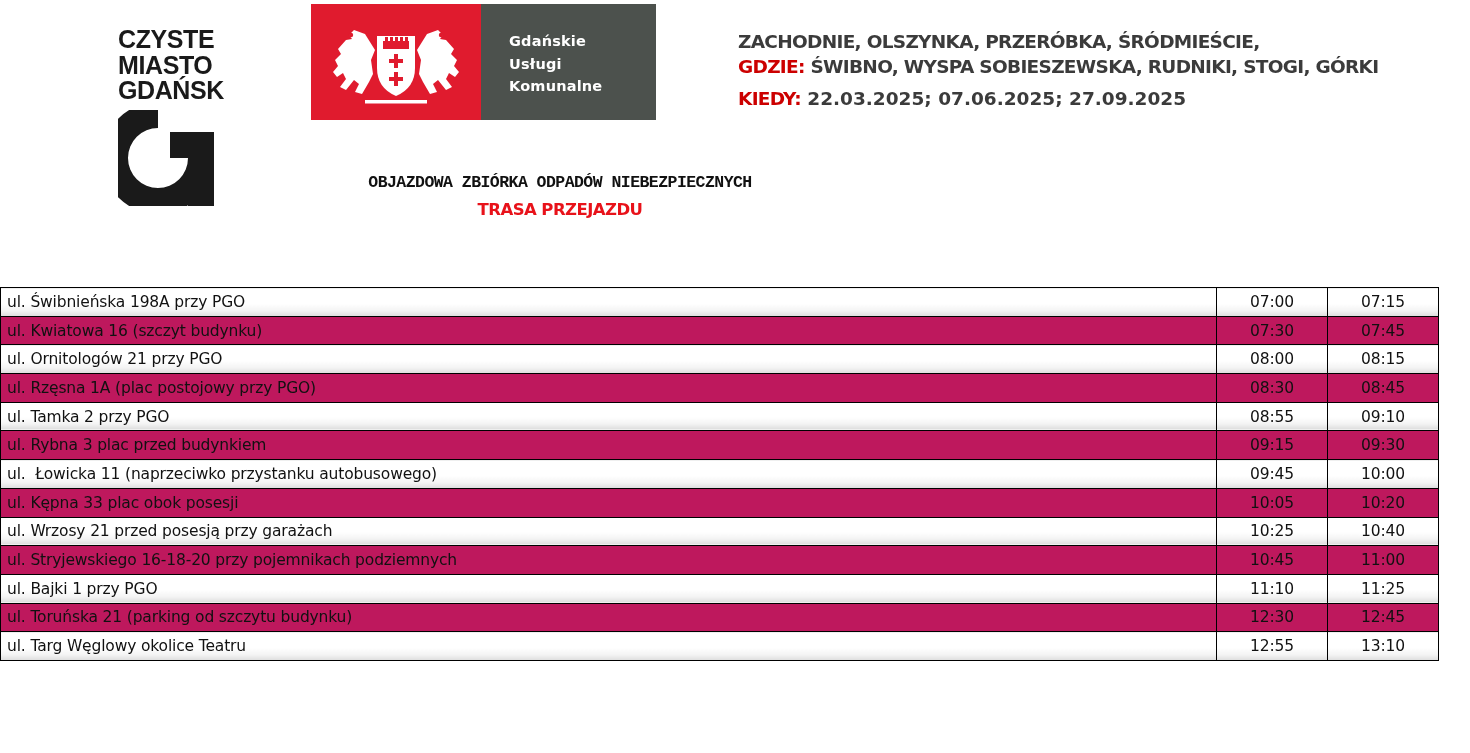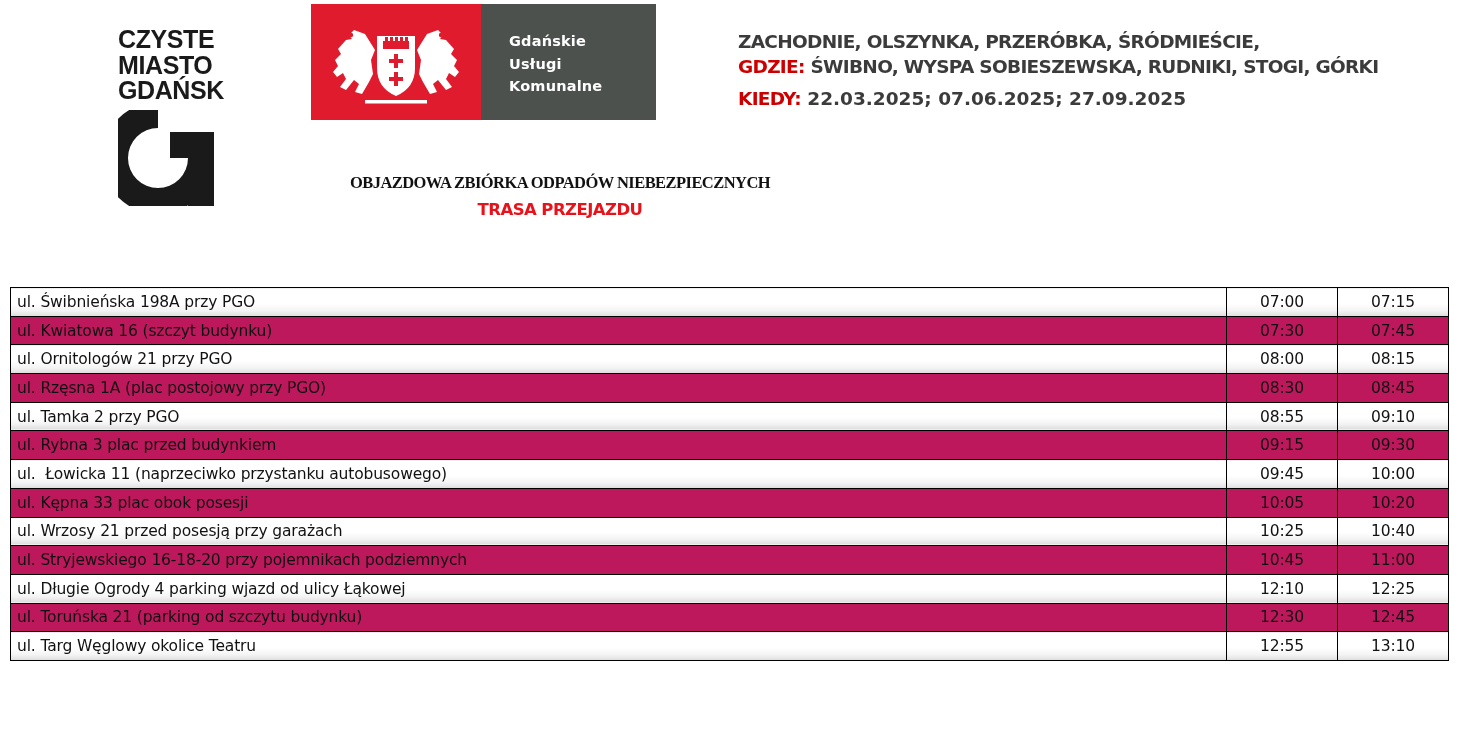--- a/index.html
+++ b/index.html
@@ -113,41 +113,41 @@
 
   
   .titles {
     position: absolute;
     left: 0;
     top: 172px;
     width: 1120px;
     text-align: center;
   }
   .title-main {
-    font-family: Liberation Serif, serif;
+    font-family: Liberation Mono, monospace;
     font-weight: bold;
     font-size: 16.5px;
     letter-spacing: -0.55px;
     color: #111111;
     line-height: 22px;
   }
   .title-sub {
     font-family: "DejaVu Sans", sans-serif;
     font-weight: bold;
     font-size: 16.5px;
     letter-spacing: -0.55px;
     color: #e8121a;
     line-height: 22px;
     margin-top: 5px;
   }
 
   
   .route-table {
     position: absolute;
-    left: 10px;
+    left: 0;
     top: 287px;
     width: 1439px;
     border-collapse: collapse;
     table-layout: fixed;
   }
   .route-table td {
     border: 1.6px solid #000000;
     height: 27.7px;
     padding: 0 6px;
     font-family: "DejaVu Sans", sans-serif;
@@ -289,23 +289,23 @@
         <td class="col-place">ul. Wrzosy 21 przed posesją przy garażach</td>
         <td class="col-time">10:25</td>
         <td class="col-time">10:40</td>
       </tr>
       <tr class="even">
         <td class="col-place">ul. Stryjewskiego 16-18-20 przy pojemnikach podziemnych</td>
         <td class="col-time">10:45</td>
         <td class="col-time">11:00</td>
       </tr>
       <tr class="odd">
-        <td class="col-place">ul. Długie Ogrody 4 parking wjazd od ulicy Łąkowej</td>
-        <td class="col-time">12:10</td>
-        <td class="col-time">12:25</td>
+        <td class="col-place">ul. Bajki 1 przy PGO</td>
+        <td class="col-time">11:10</td>
+        <td class="col-time">11:25</td>
       </tr>
       <tr class="even">
         <td class="col-place">ul. Toruńska 21 (parking od szczytu budynku)</td>
         <td class="col-time">12:30</td>
         <td class="col-time">12:45</td>
       </tr>
       <tr class="odd">
         <td class="col-place">ul. Targ Węglowy okolice Teatru</td>
         <td class="col-time">12:55</td>
         <td class="col-time">13:10</td>

